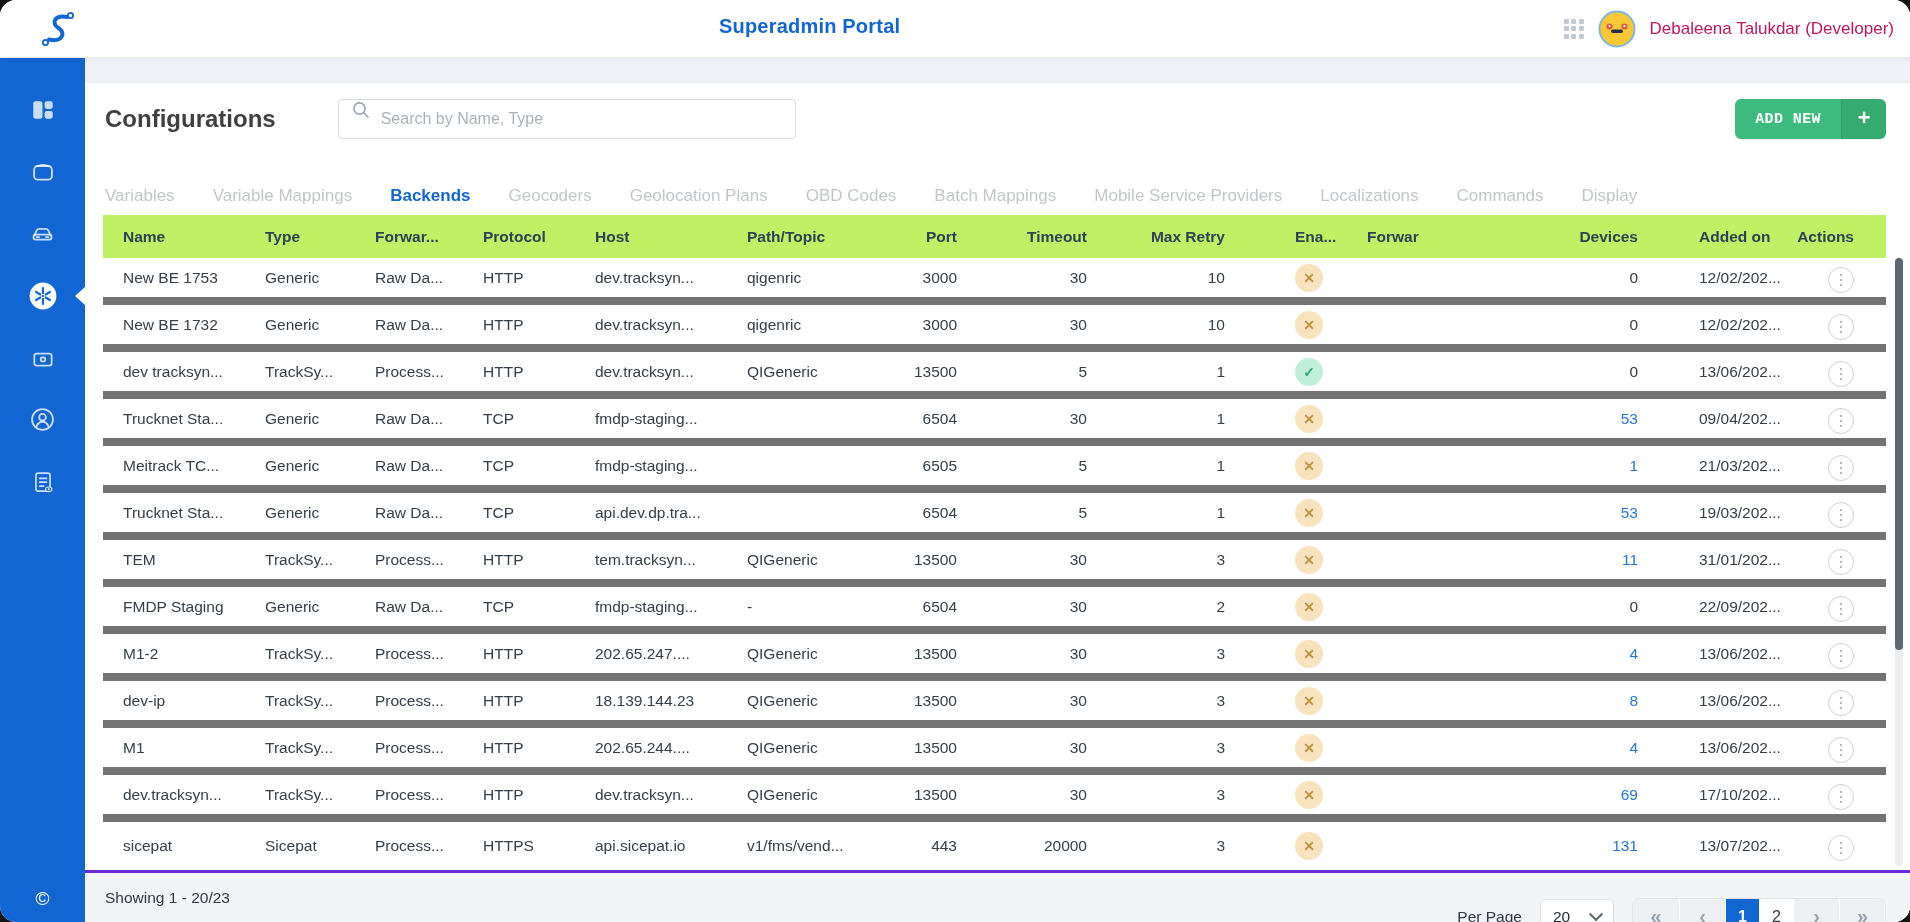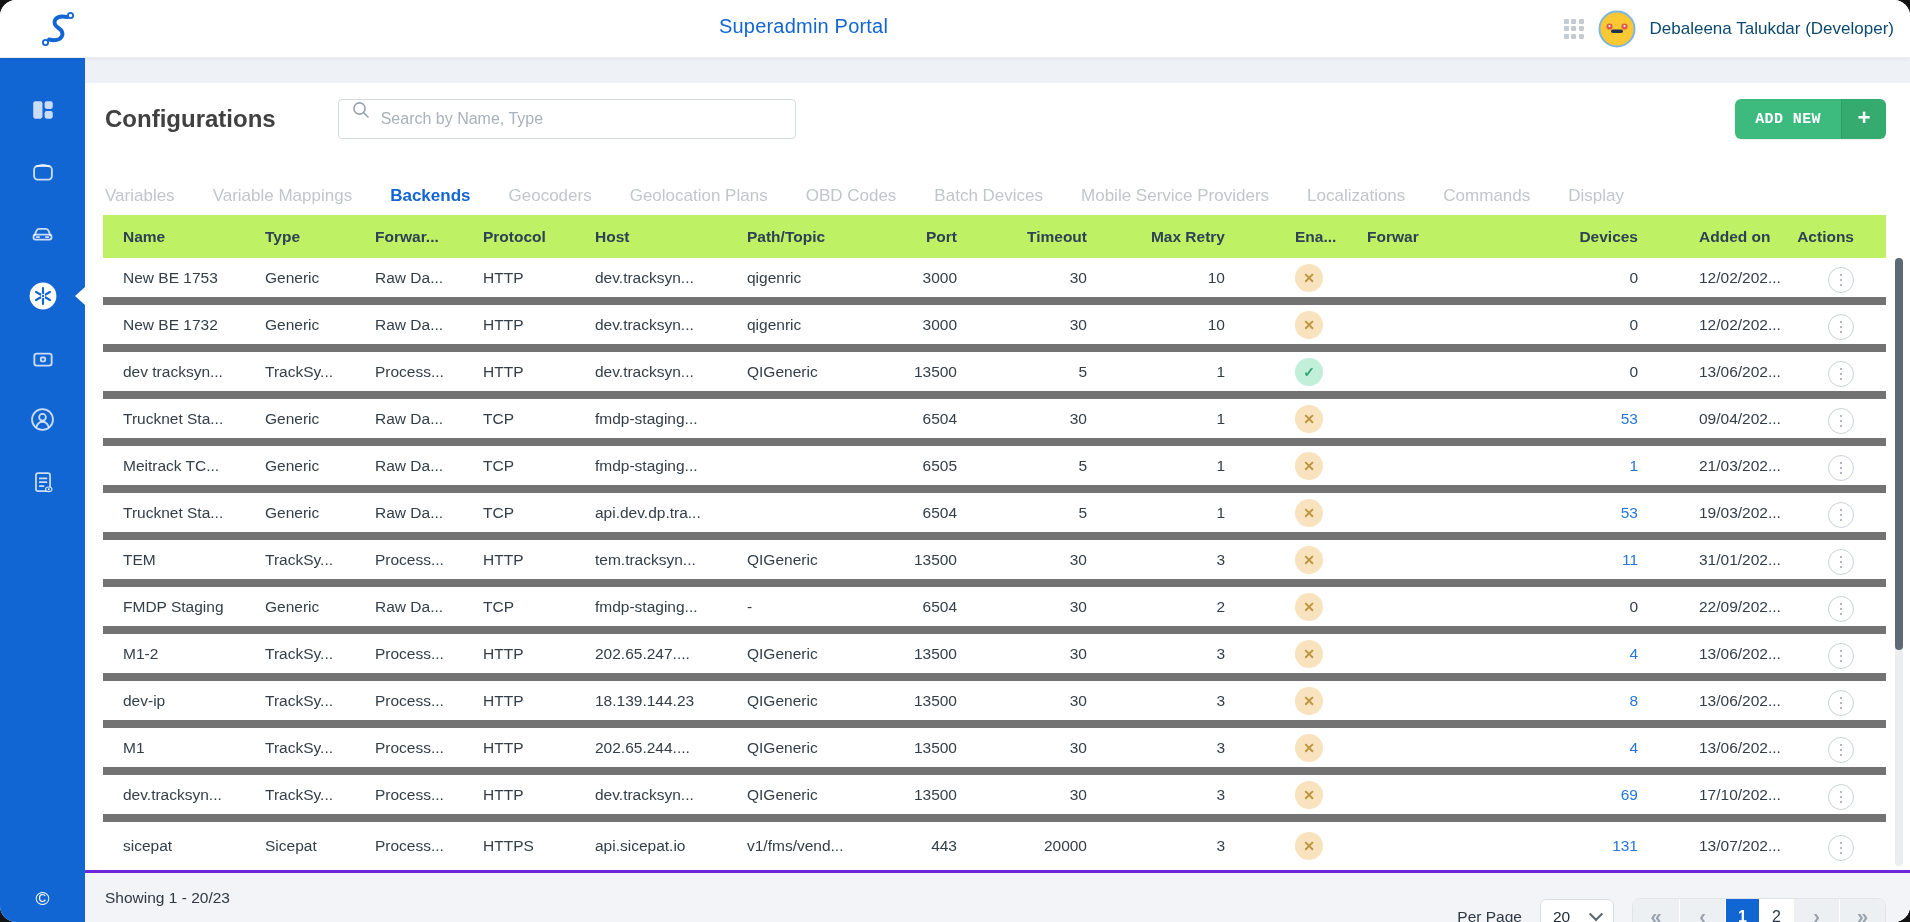--- a/index.html
+++ b/index.html
@@ -1,26 +1,26 @@
 <!DOCTYPE html>
 <html><head>
 <meta charset="utf-8">
 <style>
   html,body{margin:0;padding:0;background:#141414;font-family:"Liberation Sans",sans-serif;}
   .app{position:relative;width:1910px;height:922px;background:#fff;border-radius:16px;overflow:hidden;}
 
   
   .topbar{position:absolute;top:0;left:0;right:0;height:57px;background:#fff;border-bottom:1px solid #ececec;box-shadow:0 1px 4px rgba(0,0,0,.06);z-index:5;}
   .logo{position:absolute;left:36px;top:8px;width:42px;height:42px;}
-  .topbar-title{position:absolute;left:719px;top:15px;font-size:20px;font-weight:normal;color:#1266D4;letter-spacing:.2px;}
+  .topbar-title{position:absolute;left:719px;top:15px;font-size:20px;font-weight:bold;color:#1266D4;letter-spacing:.2px;}
   .topbar-right{position:absolute;right:16px;top:0;height:57px;display:flex;align-items:center;gap:14px;}
   .grid-icon{display:grid;grid-template-columns:repeat(3,5px);grid-gap:2.5px;cursor:pointer;}
   .grid-icon i{width:5px;height:5px;background:#c3cad1;border-radius:1.2px;}
   .avatar{width:38px;height:38px;}
-  .user-name{font-size:17px;color:#0c4a6e;}
+  .user-name{font-size:17px;color:#be185d;}
 
   
   .sidebar{position:absolute;left:0;top:57px;bottom:0;width:85px;background:#1266D4;display:flex;flex-direction:column;align-items:center;padding-top:34px;box-sizing:border-box;}
   .nav-item{position:relative;width:85px;height:37px;margin-bottom:25px;display:flex;align-items:center;justify-content:center;cursor:pointer;}
   .nav-item svg{display:block;}
   .nav-item.active::after{content:'';position:absolute;right:0;top:50%;margin-top:-9px;width:0;height:0;border-top:9px solid transparent;border-bottom:9px solid transparent;border-right:10px solid #ffffff;}
   .sidebar-footer{position:absolute;bottom:12px;left:0;width:85px;text-align:center;color:#fff;font-size:19px;cursor:pointer;}
 
   
   .main{position:absolute;left:85px;top:57px;right:0;bottom:0;background:#fff;}
@@ -205,21 +205,21 @@
       </div>
     </div>
 
     <div class="tab-bar">
         <div class="tab">Variables</div>
         <div class="tab">Variable Mappings</div>
         <div class="tab active">Backends</div>
         <div class="tab">Geocoders</div>
         <div class="tab">Geolocation Plans</div>
         <div class="tab">OBD Codes</div>
-        <div class="tab">Batch Devices</div>
+        <div class="tab">Batch Mappings</div>
         <div class="tab">Mobile Service Providers</div>
         <div class="tab">Localizations</div>
         <div class="tab">Commands</div>
         <div class="tab">Display</div>
       </div>
 
     <div class="table">
       <div class="thead-row">
           <div class="th c0">Name</div>
           <div class="th c1">Type</div>

